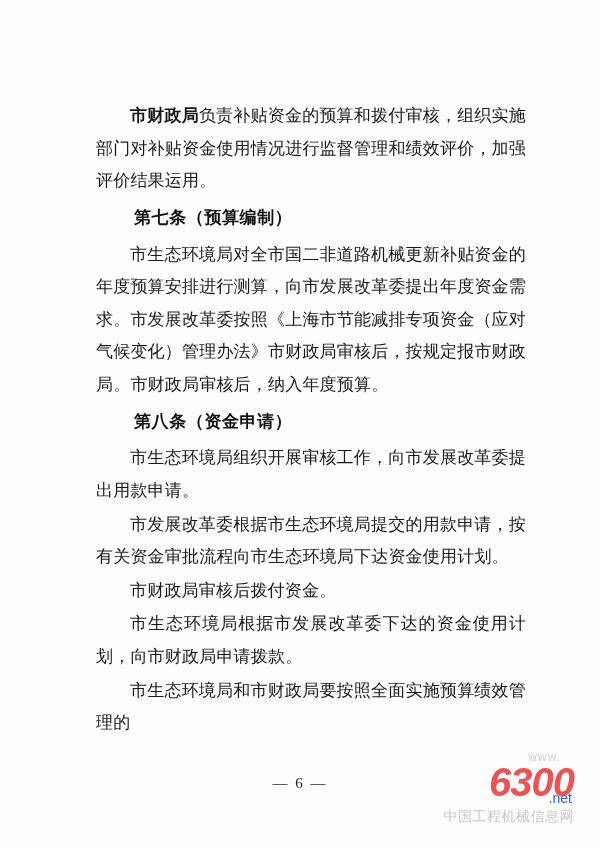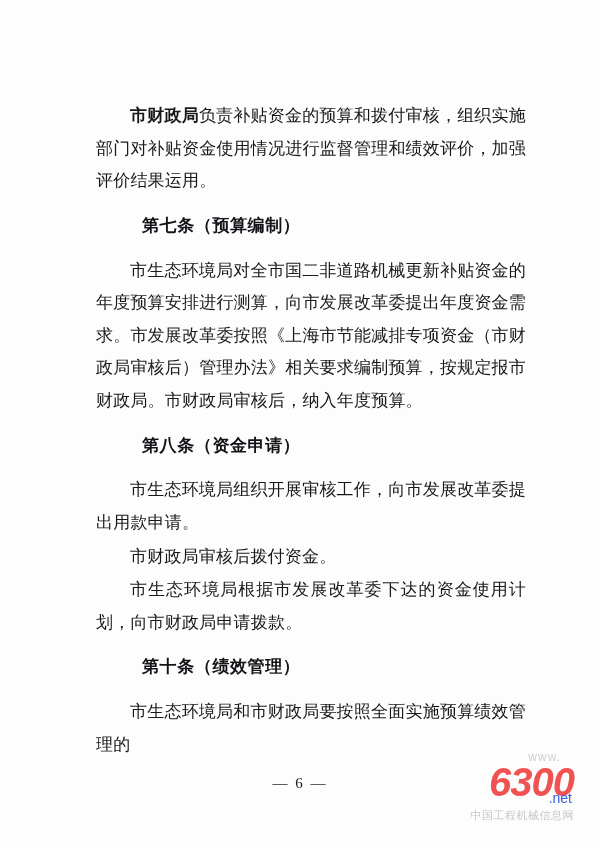--- a/index.html
+++ b/index.html
@@ -39,21 +39,21 @@
   }
   .indent {
     text-indent: 2em;
   }
   .heading {
     font-weight: bold;
     text-indent: 2em;
     font-size: 17px;
     line-height: 1.92;
     color: #111316;
-    margin: 12px;
+    margin: 4px;
     letter-spacing: 0.6px;
   }
   .b {
     font-weight: bold;
   }
   .footer {
     position: absolute;
     left: 0;
     top: 775px;
     width: 600px;
@@ -98,50 +98,50 @@
     right: 4px;
     top: 40px;
     font-size: 14px;
     color: #1d4ed8;
     font-family: "Liberation Sans", sans-serif;
   }
   .wm-sub {
     position: absolute;
     right: 2px;
     top: 58px;
-    font-size: 11px;
+    font-size: 14px;
     color: #bfc3c7;
     font-family: "Liberation Sans", sans-serif;
     letter-spacing: 0.5px;
   }
 </style>
 </head>
 <body>
 
 <div class="page">
 
   <div class="content">
 
     <p class="para indent"><span class="b">市财政局</span><span>负责补贴资金的预算和拨付审核，组织实施部门对补贴资金使用情况进行监督管理和绩效评价，加强评价结果运用。</span></p>
 
     <p class="heading">第七条（预算编制）</p>
 
-    <p class="para indent">市生态环境局对全市国二非道路机械更新补贴资金的年度预算安排进行测算，向市发展改革委提出年度资金需求。市发展改革委按照《上海市节能减排专项资金（市财政局审核后）管理办法》相关要求编制预算，按规定报市财政局。市财政局审核后，纳入年度预算。</p>
+    <p class="para indent">市生态环境局对全市国二非道路机械更新补贴资金的年度预算安排进行测算，向市发展改革委提出年度资金需求。市发展改革委按照《上海市节能减排专项资金（应对气候变化）管理办法》市财政局审核后，按规定报市财政局。市财政局审核后，纳入年度预算。</p>
 
     <p class="heading">第八条（资金申请）</p>
 
     <p class="para indent">市生态环境局组织开展审核工作，向市发展改革委提出用款申请。</p>
 
+    <p class="para indent">市发展改革委根据市生态环境局提交的用款申请，按有关资金审批流程向市生态环境局下达资金使用计划。</p>
 
 
     <p class="para indent">市财政局审核后拨付资金。</p>
 
     <p class="para indent">市生态环境局根据市发展改革委下达的资金使用计划，向市财政局申请拨款。</p>
 
-    <p class="heading">第十条（绩效管理）</p>
 
     <p class="para indent">市生态环境局和市财政局要按照全面实施预算绩效管理的</p>
 
   </div>
 
   <div class="footer">— 6 —</div>
 
   <div class="watermark">
     <div class="wm-www">www.</div>
     <div class="wm-main">6300</div>

